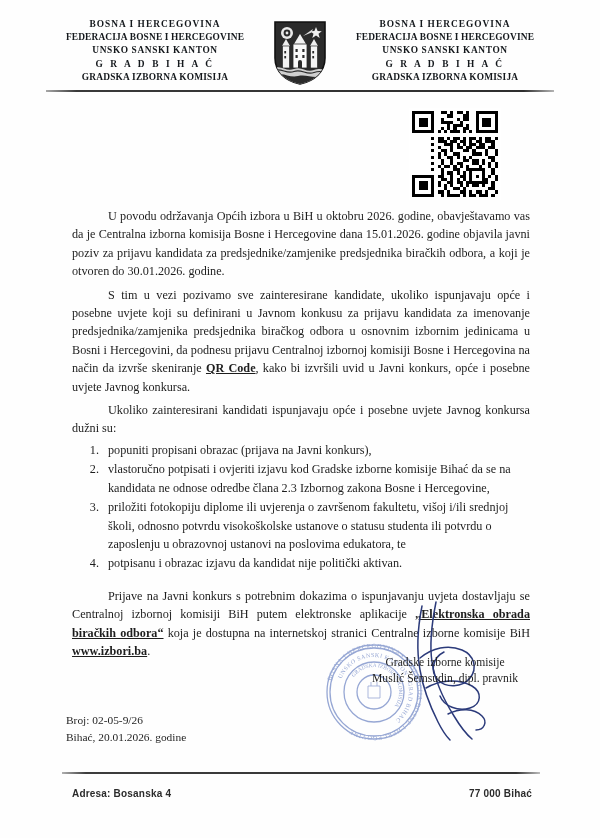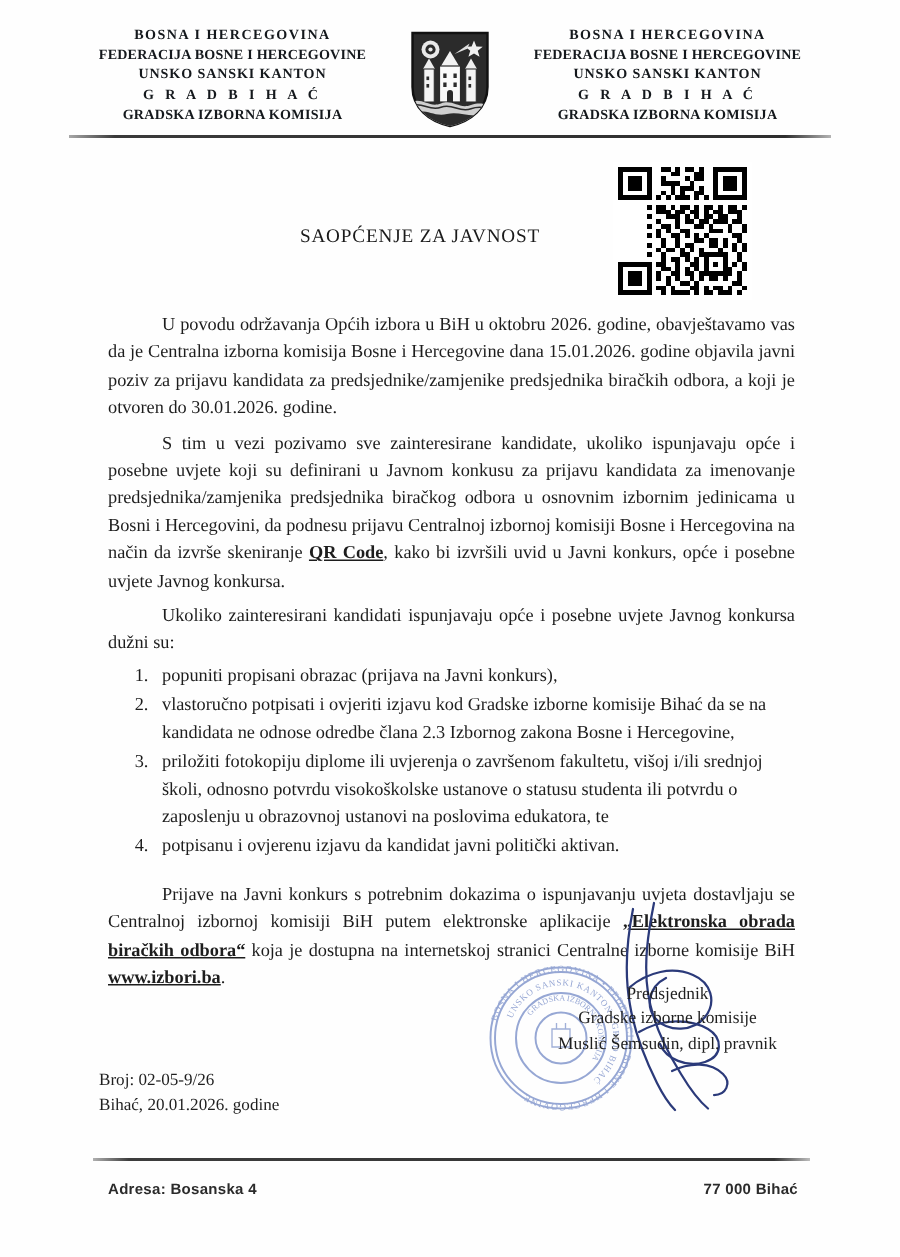--- a/index.html
+++ b/index.html
@@ -398,35 +398,34 @@
           <rect x="13" y="27" width="1" height="1"></rect>
         <rect x="15" y="27" width="1" height="1"></rect>
           <rect x="17" y="27" width="1" height="1"></rect>
         <rect x="20" y="27" width="1" height="1"></rect>
           <rect x="22" y="27" width="2" height="1"></rect>
         <rect x="26" y="27" width="1" height="1"></rect>
       </g>
     </svg>
   </div>
 
-  <div class="doc-title">SAOPĆENJE ZA JAVNOST</div>
 
   <div class="body-area">
 
     <p class="para">U povodu održavanja Općih izbora u BiH  u oktobru 2026. godine, obavještavamo vas da je Centralna izborna komisija Bosne i Hercegovine dana 15.01.2026. godine objavila javni poziv za prijavu kandidata za predsjednike/zamjenike predsjednika biračkih odbora, a koji je otvoren do 30.01.2026. godine.</p>
 
     <p class="para"><span>S tim u vezi pozivamo sve zainteresirane kandidate, ukoliko ispunjavaju opće i posebne uvjete koji su definirani u Javnom konkusu za prijavu kandidata za imenovanje predsjednika/zamjenika predsjednika biračkog odbora u osnovnim izbornim jedinicama u Bosni i Hercegovini, da podnesu prijavu Centralnoj izbornoj komisiji Bosne i Hercegovina na način da izvrše skeniranje </span><span class="bu">QR Code</span><span>, kako bi izvršili uvid u Javni konkurs, opće i posebne uvjete Javnog konkursa.</span></p>
 
     <p class="para tight">Ukoliko zainteresirani kandidati ispunjavaju opće i posebne uvjete Javnog konkursa dužni su:</p>
 
     <ol class="reqs">
       <li>popuniti propisani obrazac (prijava na Javni konkurs),</li>
       <li>vlastoručno potpisati i ovjeriti izjavu kod Gradske izborne komisije Bihać da se na kandidata ne odnose odredbe člana 2.3 Izbornog zakona Bosne i Hercegovine,</li>
       <li>priložiti fotokopiju diplome ili uvjerenja o završenom fakultetu, višoj i/ili srednjoj školi, odnosno potvrdu visokoškolske ustanove o statusu studenta ili potvrdu o zaposlenju u obrazovnoj ustanovi na poslovima edukatora, te</li>
-      <li>potpisanu i ovjerenu izjavu da kandidat javni politički aktivan.</li>
+      <li>potpisanu i obrazac izjavu da kandidat nije politički aktivan.</li>
     </ol>
 
     <p class="para" style="margin-top:14px"><span>Prijave na Javni konkurs s potrebnim dokazima o ispunjavanju uvjeta dostavljaju se Centralnoj izbornoj komisiji BiH putem elektronske aplikacije </span><span class="bu">„Elektronska obrada biračkih odbora“</span><span> koja je dostupna na internetskoj stranici Centralne izborne komisije BiH </span><span class="u">www.izbori.ba</span><span>.</span></p>
   </div>
 
   <div class="stamp">
     <svg width="112" height="112" viewBox="0 0 112 112">
       <defs>
         <path id="arcOuter" d="M56,56 m-44,0 a44,44 0 1,1 88,0 a44,44 0 1,1 -88,0"></path>
         <path id="arcMid" d="M56,56 m-35,0 a35,35 0 1,1 70,0 a35,35 0 1,1 -70,0"></path>
@@ -460,21 +459,20 @@
         <path d="M26 10 C22 30 20 52 24 74 C27 92 34 110 42 126 C46 134 50 140 54 144"></path>
         <path d="M40 6 C36 26 33 46 36 66 C39 86 48 104 58 120 C64 130 70 138 76 143"></path>
         <path d="M24 62 C36 52 52 48 66 54 C78 59 82 72 74 82 C66 92 50 92 42 84 C34 76 36 62 48 56"></path>
         <path d="M30 92 C44 84 62 82 76 90 C86 96 86 108 74 112 C62 116 48 110 44 100"></path>
         <path d="M52 118 C64 112 78 112 86 120 C92 126 88 134 80 134"></path>
       </g>
     </svg>
   </div>
 
   <div class="sig-block">
-    <div>Predsjednik</div>
     <div>Gradske izborne komisije</div>
     <div>Muslić Šemsudin, dipl. pravnik</div>
   </div>
 
   <div class="ref-block">
     <div>Broj: 02-05-9/26</div>
     <div>Bihać, 20.01.2026. godine</div>
   </div>
 
   <div class="rule-bottom"></div>

